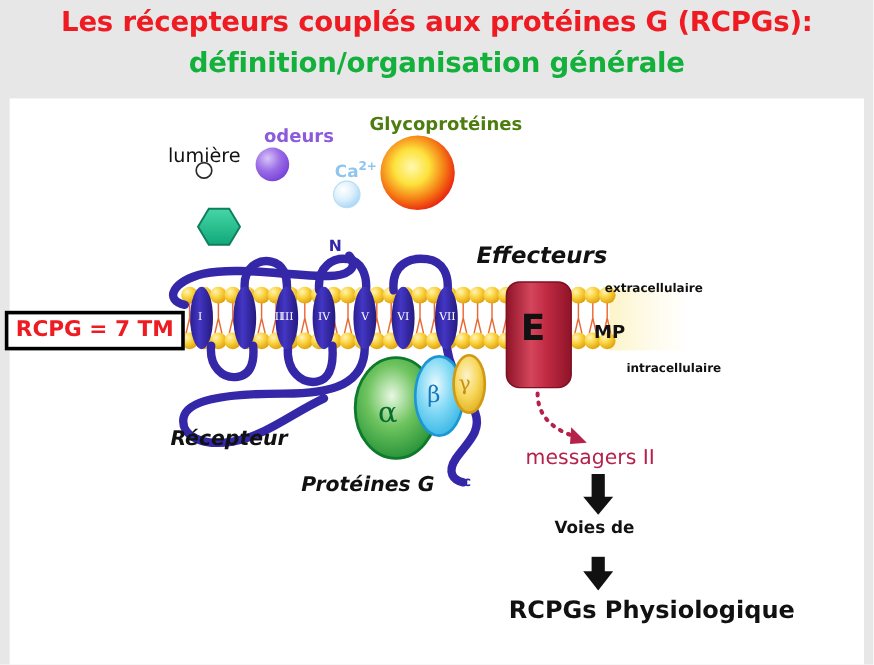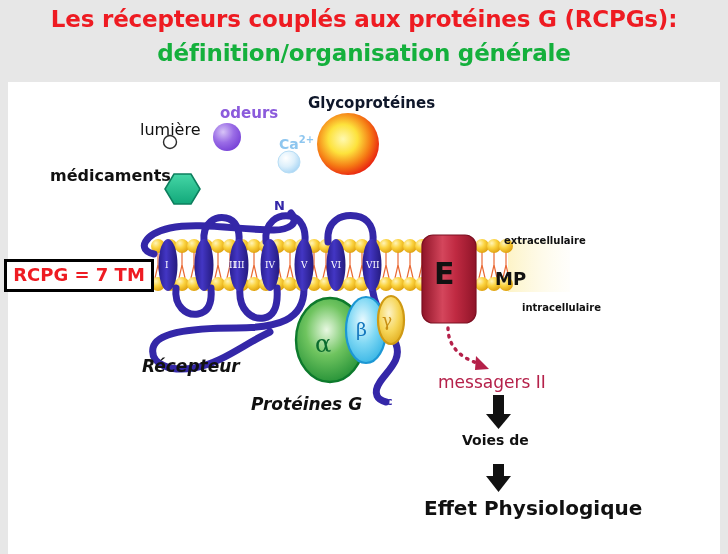--- a/index.html
+++ b/index.html
@@ -71,21 +71,21 @@
     left: 212px; top: 22px;
     font-size: 15px; font-weight: bold; color: #8b5bdc;
   }
   .lbl-ca {
     left: 271px; top: 52px;
     font-size: 14px; font-weight: bold; color: #8ec6ef;
   }
   .lbl-ca sup { font-size: 10px; }
   .lbl-glyco {
     left: 300px; top: 12px;
-    font-size: 15px; font-weight: bold; color: #0f172a;
+    font-size: 15px; font-weight: bold; color: #4d7c0f;
   }
   .lbl-medic {
     left: 42px; top: 84px;
     font-size: 16px; font-weight: bold; color: #111111;
   }
   .lbl-n {
     left: 266px; top: 116px;
     font-size: 13px; font-weight: bold; color: #3427a8;
   }
   .lbl-c {
@@ -99,21 +99,21 @@
   .lbl-extra {
     left: 496px; top: 153px;
     font-size: 10px; font-weight: bold; color: #111111;
   }
   .lbl-intra {
     left: 496px; top: 220px;
     font-size: 10px; font-weight: bold; color: #111111; padding-left: 18px;
   }
   .lbl-mp {
     left: 487px; top: 186px;
-    font-size: 18px; font-weight: bold; color: #111111;
+    font-size: 15px; font-weight: bold; color: #111111;
   }
   .lbl-e {
     left: 426px; top: 174px;
     font-size: 30px; font-weight: bold; color: #111111;
   }
   .lbl-recepteur {
     left: 134px; top: 274px;
     font-size: 17px; font-weight: bold; font-style: italic; color: #111111; text-align: center;
   }
   .lbl-proteines {
@@ -429,44 +429,44 @@
           <rect x="485" y="382" width="11" height="16"></rect>
           <polygon points="478,394 503,394 490.5,410"></polygon>
         </g>
       </g>
     </svg>
 
     <div class="lbl lbl-lumiere">lumière</div>
     <div class="lbl lbl-odeurs">odeurs</div>
     <div class="lbl lbl-ca">Ca<sup>2+</sup></div>
     <div class="lbl lbl-glyco">Glycoprotéines</div>
-    <div class="lbl lbl-medic">médicaments</div>
 
     <div class="lbl lbl-n">N</div>
     <div class="lbl lbl-c">c</div>
 
     <div class="tm-roman" style="left:157px; top:178px;">I</div>
     <div class="tm-roman" style="left:192px; top:178px;padding-left:29px;">II</div>
     <div class="tm-roman" style="left:226px; top:178px;">III</div>
     <div class="tm-roman" style="left:257px; top:178px;">IV</div>
     <div class="tm-roman" style="left:293px; top:178px;">V</div>
     <div class="tm-roman" style="left:323px; top:178px;">VI</div>
     <div class="tm-roman" style="left:358px; top:178px;">VII</div>
 
     <div id="rcpg-box"></div>
     <div id="rcpg-text">RCPG = 7 TM</div>
 
+    <div class="lbl lbl-effecteurs">Effecteurs</div>
     <div class="lbl lbl-e">E</div>
     <div class="lbl lbl-extra">extracellulaire</div>
     <div class="lbl lbl-intra">intracellulaire</div>
     <div class="lbl lbl-mp">MP</div>
 
     <div class="lbl lbl-recepteur">Récepteur</div>
     <div class="lbl lbl-proteines">Protéines G</div>
     <div class="lbl lbl-alpha">α</div>
     <div class="lbl lbl-beta">β</div>
     <div class="lbl lbl-gamma">γ</div>
 
     <div class="lbl lbl-messagers">messagers II</div>
     <div class="lbl lbl-voies1">Voies de</div>
-    <div class="lbl lbl-effet">Effet Physiologique</div>
+    <div class="lbl lbl-effet">RCPGs Physiologique</div>
   </div>
 </div>
 
 </body></html>

